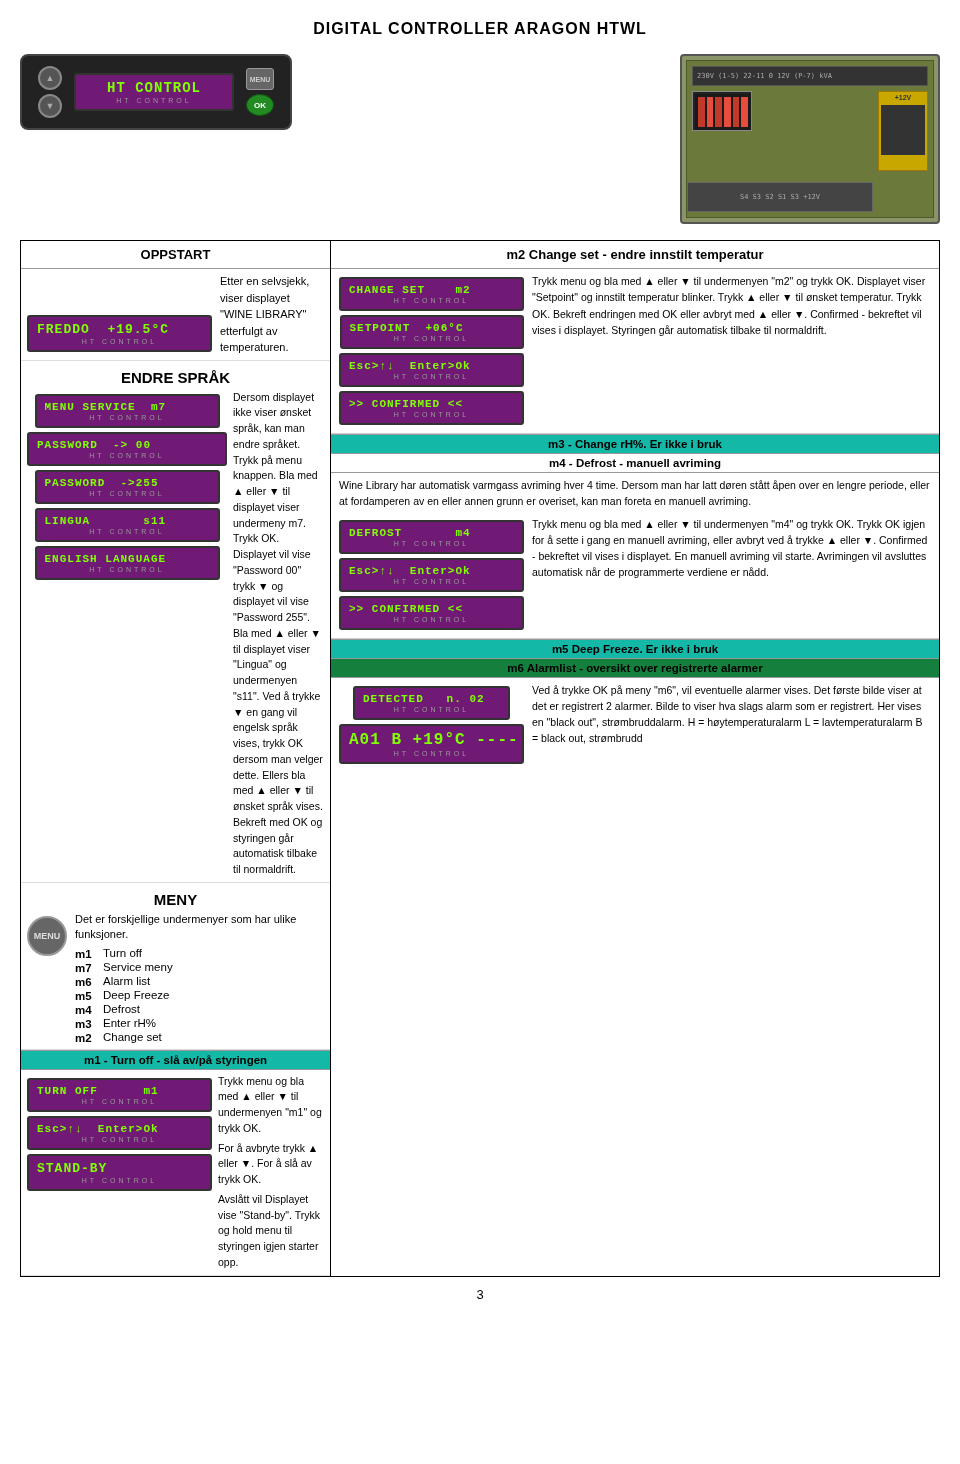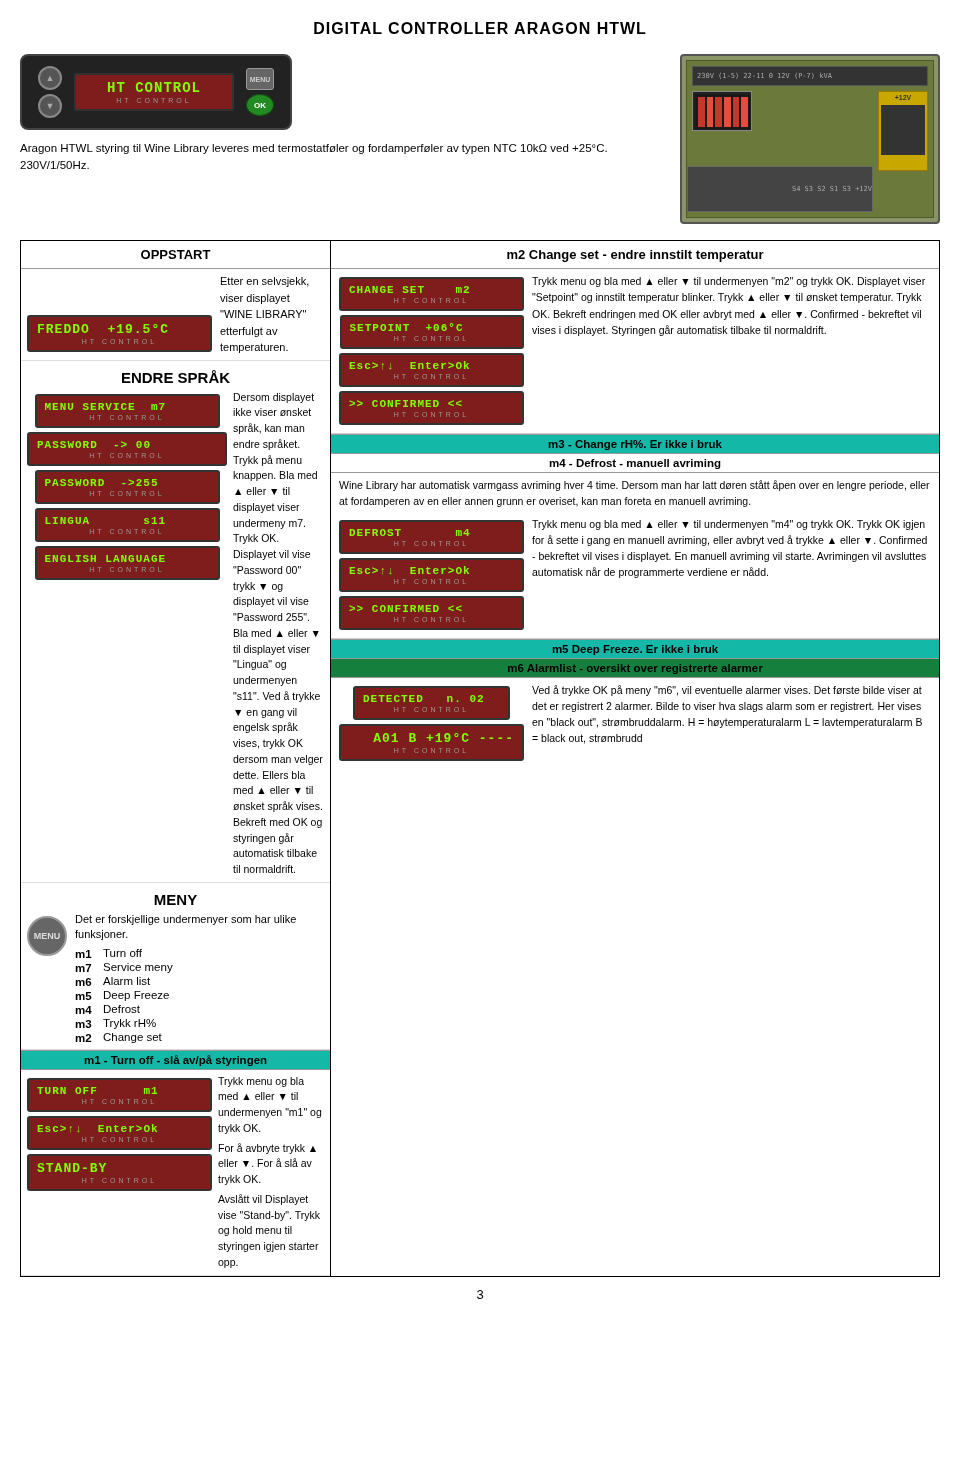--- a/index.html
+++ b/index.html
@@ -45,21 +45,21 @@
       margin: 4px 0;
     }
     .page-num {
       text-align: center;
       font-size: 13px;
       margin-top: 10px;
     }
 
     
     .lcd-dark {
-      background: #7f1d1d;
+      background: #701a75;
       border: 2px solid #333;
       border-radius: 3px;
       margin: 4px auto;
       width: 190px;
       padding: 5px 8px;
     }
     .lcd-dark .lcd-line1 {
       color: #7fff00;
       font-family: 'Courier New', monospace;
       font-size: 13px;
@@ -151,21 +151,20 @@
       <div style="display:flex; flex-direction:column; gap:4px;">
         <div style="width:28px; height:22px; border-radius:3px; background:#666; border:1px solid #999; display:flex; align-items:center; justify-content:center;">
           <span style="color:#ccc; font-size:7px; font-weight:bold;">MENU</span>
         </div>
         <div style="width:28px; height:22px; border-radius:50%; background:#228B22; border:1px solid #145214; display:flex; align-items:center; justify-content:center;">
           <span style="color:#fff; font-size:8px; font-weight:bold;">OK</span>
         </div>
       </div>
     </div>
     <div class="intro-text">
-      <p>Aragon HTWL styring til Wine Library leveres med termostatføler og fordamperføler av typen NTC 10kΩ ved +25°C. 230V/1/50Hz.</p>
     </div>
   </div>
   <div style="width:260px;">
 
     <div style="background:#8B9467; width:100%; height:170px; border:2px solid #555; border-radius:4px; display:flex; align-items:center; justify-content:center; position:relative; overflow:hidden;">
 
       <div style="position:absolute; inset:4px; background:#6B7A3A; border:1px solid #4a5a2a;">
         <div style="position:absolute; top:5px; left:5px; right:5px; height:20px; background:#333; border:1px solid #555; display:flex; align-items:center; padding:0 4px;">
           <span style="color:#aaa; font-size:7px; font-family:monospace;">230V (1-5) 22-11    0 12V (P-7) kVA</span>
         </div>
@@ -176,21 +175,21 @@
               <div style="background:#c0392b;"></div>
             <div style="background:#e74c3c;"></div>
               <div style="background:#c0392b;"></div>
               <div style="background:#e74c3c;"></div>
           </div>
         </div>
         <div style="position:absolute; top:30px; right:5px; width:50px; height:80px; background:#c8a800; border:1px solid #a07800;">
           <div style="font-size:7px; color:#333; padding:2px; text-align:center; font-weight:bold;">+12V</div>
           <div style="background:#333; margin:2px; height:50px;"></div>
         </div>
-        <div style="position:absolute; bottom:5px; left:0; right:60px; height:46px; background:#444; border:1px solid #666; display:flex; align-items:center; justify-content:flex-end;">
+        <div style="position:absolute; bottom:5px; left:0; right:60px; height:30px; background:#444; border:1px solid #666; display:flex; align-items:center; justify-content:center;">
           <span style="color:#aaa; font-size:7px; font-family:monospace;">S4  S3  S2  S1  S3  +12V</span>
         </div>
       </div>
     </div>
   </div>
 </div>
 
 <table class="main-table">
   <tbody>
       <tr>
@@ -265,21 +264,21 @@
               <tr>
                 <td style="font-weight:bold; padding:1px 0;">m5</td>
                       <td>Deep Freeze</td>
               </tr>
               <tr>
                 <td style="font-weight:bold; padding:1px 0;">m4</td>
                       <td>Defrost</td>
               </tr>
               <tr>
                 <td style="font-weight:bold; padding:1px 0;">m3</td>
-                      <td>Trykk rH%</td>
+                      <td>Enter rH%</td>
               </tr>
               <tr>
                 <td style="font-weight:bold; padding:1px 0;">m2</td>
                       <td>Change set</td>
               </tr>
             </tbody>
                 </table>
           </div>
         </div>
       </div>
@@ -368,21 +367,21 @@
       <div class="divider-row" style="background:#15803d; border-top:none;">m6 Alarmlist - oversikt over registrerte alarmer</div>
 
       <div class="right-inner" style="border-bottom:none;">
         <div class="flex-row">
           <div>
             <div class="lcd-dark" style="width:157px; margin-bottom:3px;">
               <div class="lcd-line1" style="font-size:11px;">DETECTED   n. 02</div>
               <div class="lcd-label">HT CONTROL</div>
             </div>
             <div class="lcd-dark" style="width:185px;">
-              <div class="lcd-line1" style="font-size:13px;text-align:right;">A01 B +19°C ----</div>
+              <div class="lcd-line1" style="font-size:16px;">A01 B +19°C ----</div>
               <div class="lcd-label">HT CONTROL</div>
             </div>
           </div>
           <div style="font-size:10.5px; line-height:1.55; flex:1;">Ved å trykke OK på meny "m6", vil eventuelle alarmer vises. Det første bilde viser at det er registrert 2 alarmer. Bilde to viser hva slags alarm som er registrert. Her vises en "black out", strømbruddalarm. H = høytemperaturalarm L = lavtemperaturalarm B = black out, strømbrudd</div>
         </div>
       </div>
     </td>
   </tr>
 </tbody>
   </table>

